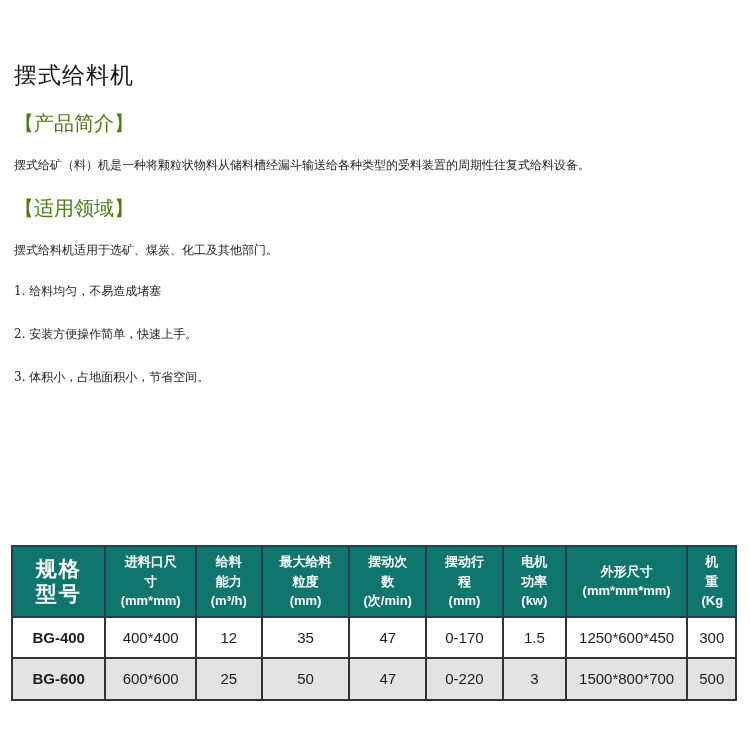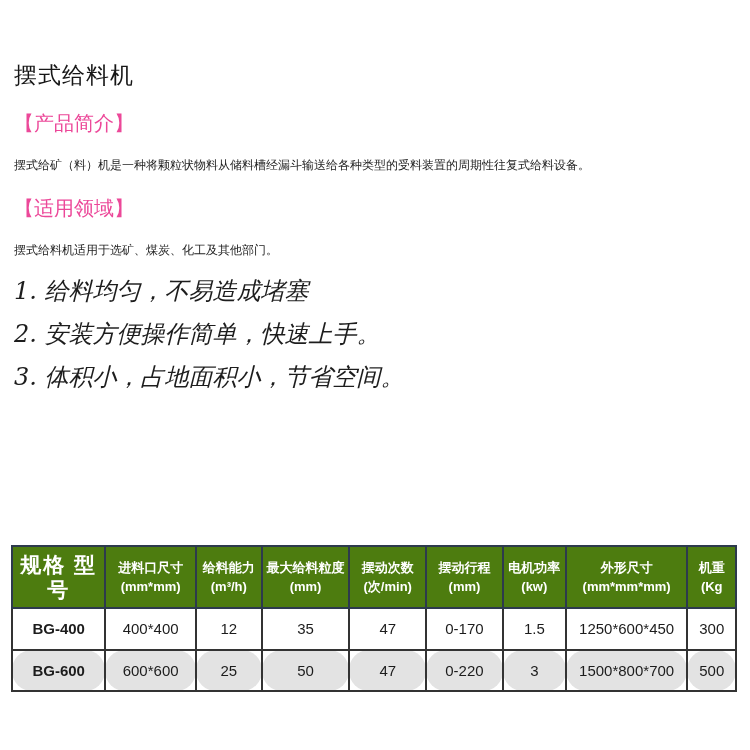--- a/index.html
+++ b/index.html
@@ -20,38 +20,37 @@
     font-weight: 400;
     letter-spacing: 1px;
     margin: 0 0 16px 0;
     color: #161616;
   }
   .sec-heading {
     font-size: 20px;
     line-height: 30px;
     font-weight: 400;
     margin: 0 0 6px 0;
-    color: #ec4899;
+    color: #4d7c0f;
   }
   .para {
     font-size: 12px;
     line-height: 43px;
     margin: 0 0 2px 0;
     color: #1d1d1d;
     text-align: justify;
   }
   .sec-heading + .para { margin-top: 0; }
   .heading-gap { margin-top: 6px; }
   .feature-list { margin: 4px 0 0 0; padding: 0; list-style: none; }
   .feature-item {
-    font-size: 24px;
+    font-size: 12px;
     line-height: 30px;
     margin: 0 0 13px 0;
     color: #1d1d1d;
-    font-style: italic;
   }
 
   
   .spec-table-wrap {
     position: absolute;
     left: 11px;
     top: 545px;
     width: 726px;
   }
   table.spec-table {
@@ -60,41 +59,40 @@
     table-layout: fixed;
     font-family: "Liberation Sans", sans-serif;
   }
   .spec-table th, .spec-table td {
     border: 2px solid #333333;
     text-align: center;
     vertical-align: middle;
     overflow: hidden;
   }
   .spec-table thead th {
-    background: #4d7c0f;
+    background: #0f766e;
     color: #ffffff;
     font-size: 13px;
     font-weight: 700;
     line-height: 1.5;
-    padding: 5px 0;
+    padding: 5px 13px;
     border-color: #2d3a4d;
   }
   .spec-table thead th.model-head {
     font-size: 21px;
     letter-spacing: 2px;
     line-height: 1.2;
   }
   .spec-table thead .unit { display: block; font-weight: 700; }
   .spec-table tbody td {
     font-size: 15px;
     color: #1c1c1c;
     padding: 10px 1px;
     background: #ffffff;
     line-height: 1.3;
-    border-radius: 20px;
   }
   .spec-table tbody td.model-cell { font-weight: 700; }
   .spec-table tbody tr.alt td { background: #e3e3e3; }
 </style>
 </head>
 <body>
 
 <div class="page">
 
   <h1 class="doc-title">摆式给料机</h1>

